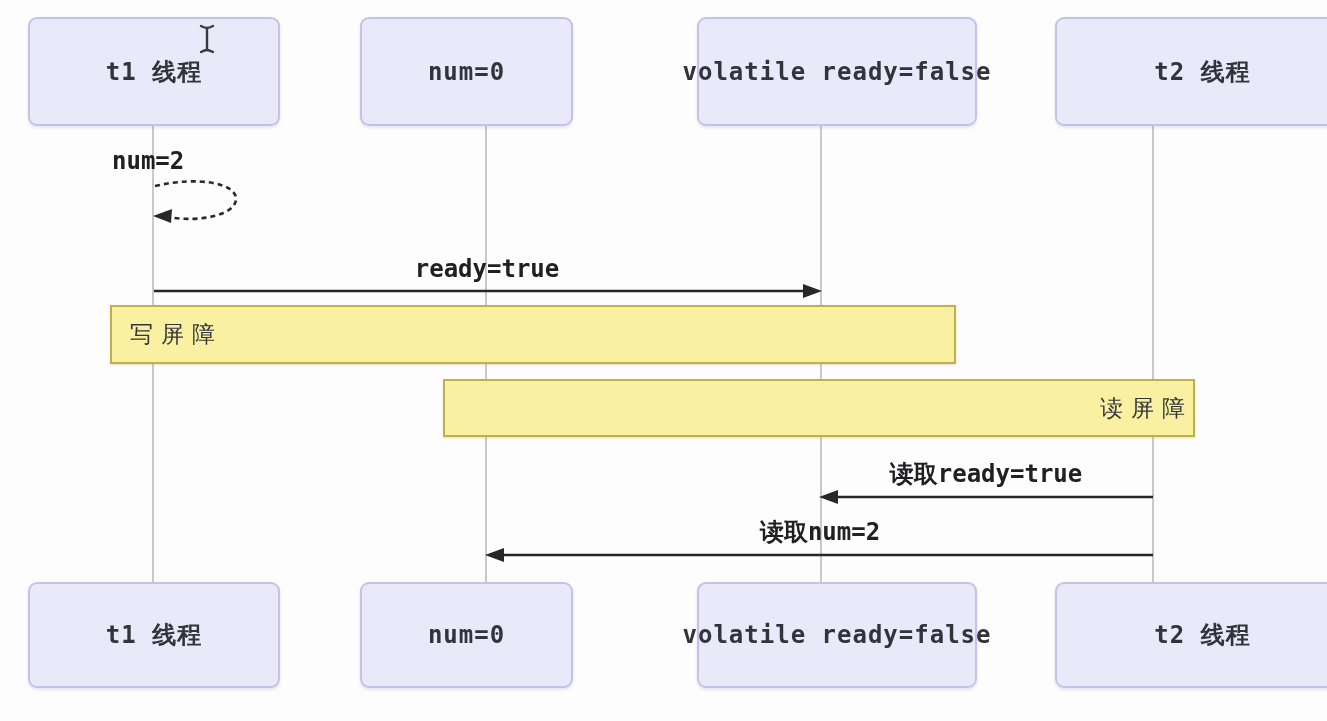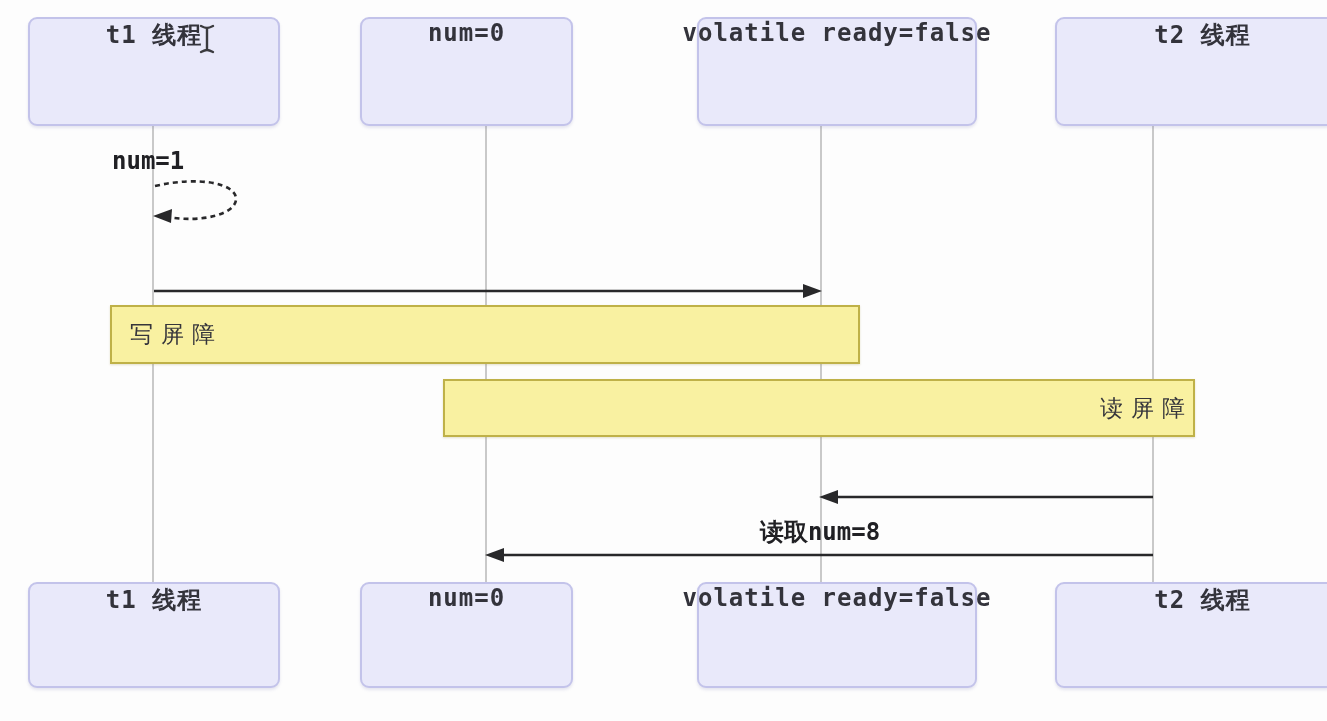--- a/index.html
+++ b/index.html
@@ -9,21 +9,21 @@
     font-family:"DejaVu Sans Mono","Liberation Mono",monospace;
     color:#28282a;
   }
   svg.overlay{position:absolute;left:0;top:0;width:1327px;height:721px;}
   .pbox{
     position:absolute;
     box-sizing:border-box;
     background:#e9e9fa;
     border:2px solid #c3c3ea;
     border-radius:9px;
-    display:flex;align-items:flex-start;justify-content:center;
+    display:flex;align-items:center;justify-content:center;
     box-shadow:0 2px 3px rgba(120,120,180,0.18);
     z-index:3;
   }
   .pbox .plabel{
     font-size:24px;font-weight:600;color:#33333b;
     white-space:nowrap;letter-spacing:1px;
   }
   .row-top{top:17px;height:109px;}
   .row-bottom{top:582px;height:106px;}
   .col1{left:28px;width:252px;}
@@ -36,21 +36,21 @@
     background:#f9f1a1;
     border:2px solid #bfb148;
     display:flex;align-items:center;
     z-index:4;
     box-shadow:0 1px 2px rgba(150,140,60,0.25);
   }
   .barrier .blabel{
     font-size:23px;color:#35353b;letter-spacing:8px;font-weight:500;
     white-space:nowrap;
   }
-  #write-barrier{left:110px;top:305px;width:750px;height:59px;padding-left:18px;}
+  #write-barrier{left:110px;top:305px;width:846px;height:59px;padding-left:18px;}
   #read-barrier{left:443px;top:379px;width:752px;height:58px;padding-left:30px;justify-content:flex-end;}
   .msg-label{
     position:absolute;z-index:5;
     font-size:24px;font-weight:600;color:#202024;
     white-space:nowrap;line-height:1.15;
   }
   .centered{transform:translateX(-50%);}
   #label-self{left:112px;top:148px;}
   #label-m1{left:487px;top:256px;}
   #label-m2{left:986px;top:461px;}
@@ -116,22 +116,24 @@
     <span class="plabel">t2 线程</span>
   </div>
 
   <div class="barrier" id="write-barrier">
     <span class="blabel">写屏障</span>
   </div>
   <div class="barrier" id="read-barrier">
     <span class="blabel">读屏障</span>
   </div>
 
-  <div class="msg-label" id="label-self">num=1</div>
-  <div class="msg-label centered" id="label-m3">读取num=8</div>
+  <div class="msg-label" id="label-self">num=2</div>
+  <div class="msg-label centered" id="label-m1">ready=true</div>
+  <div class="msg-label centered" id="label-m2">读取ready=true</div>
+  <div class="msg-label centered" id="label-m3">读取num=2</div>
 
   <div class="cursor">
     <svg width="20" height="32" viewBox="0 0 20 32">
       <path d="M4 3 Q8 5 10 5 Q12 5 16 3 M10 5 L10 27 M4 29 Q8 27 10 27 Q12 27 16 29" fill="none" stroke="#3a3a3e" stroke-width="2.4" stroke-linecap="round"></path>
     </svg>
   </div>
 
 </div>
 
 </body></html>

